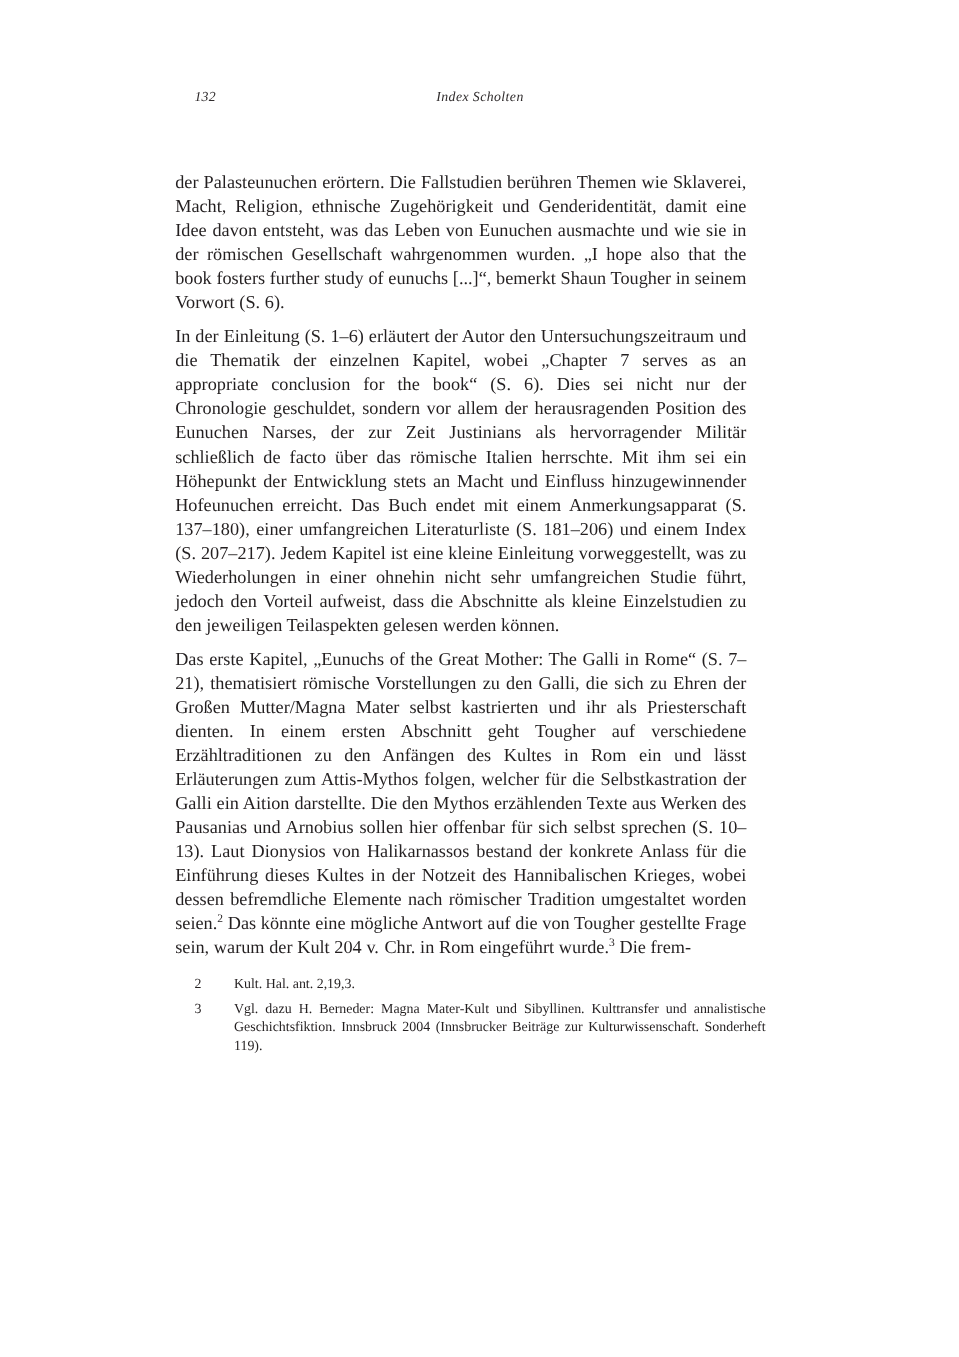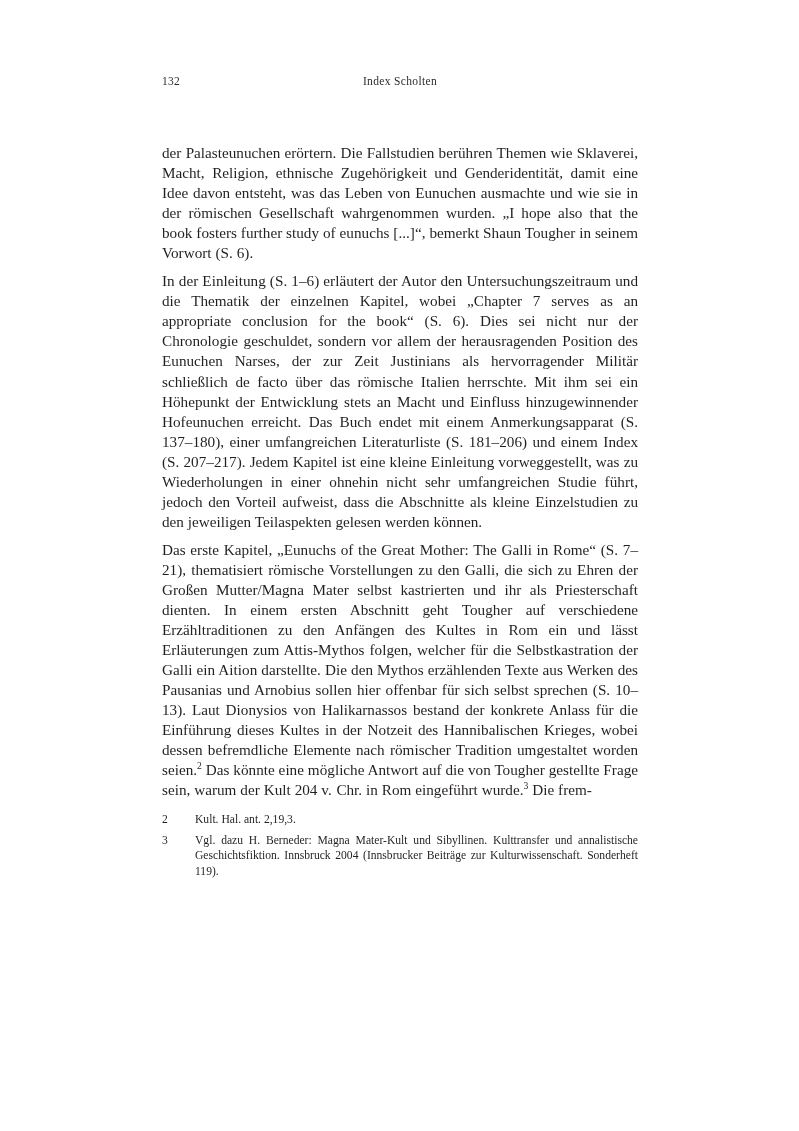--- a/index.html
+++ b/index.html
@@ -27,41 +27,42 @@
   
   .running-head {
     position: absolute;
     top: 72px;
     left: 162px;
     width: 476px;
     height: 18px;
     font-size: 11.5px;
     line-height: 18px;
     color: #2f2b2c;
+    font-style: italic;
   }
   .running-head .folio {
     position: absolute;
     left: 0;
     top: 0;
     letter-spacing: 0.2px;
   }
   .running-head .author {
     position: absolute;
     left: 0;
     top: 0;
     width: 476px;
     text-align: center;
     letter-spacing: 0.35px;
   }
 
   
   .textblock {
     position: absolute;
     top: 143px;
-    left: 162px;
+    left: 146px;
     width: 476px;
   }
 
   p.para {
     margin: 0 0 8px 0;
     font-size: 15.2px;
     line-height: 20.05px;
     text-align: justify;
     text-justify: inter-word;
     hyphens: none;

